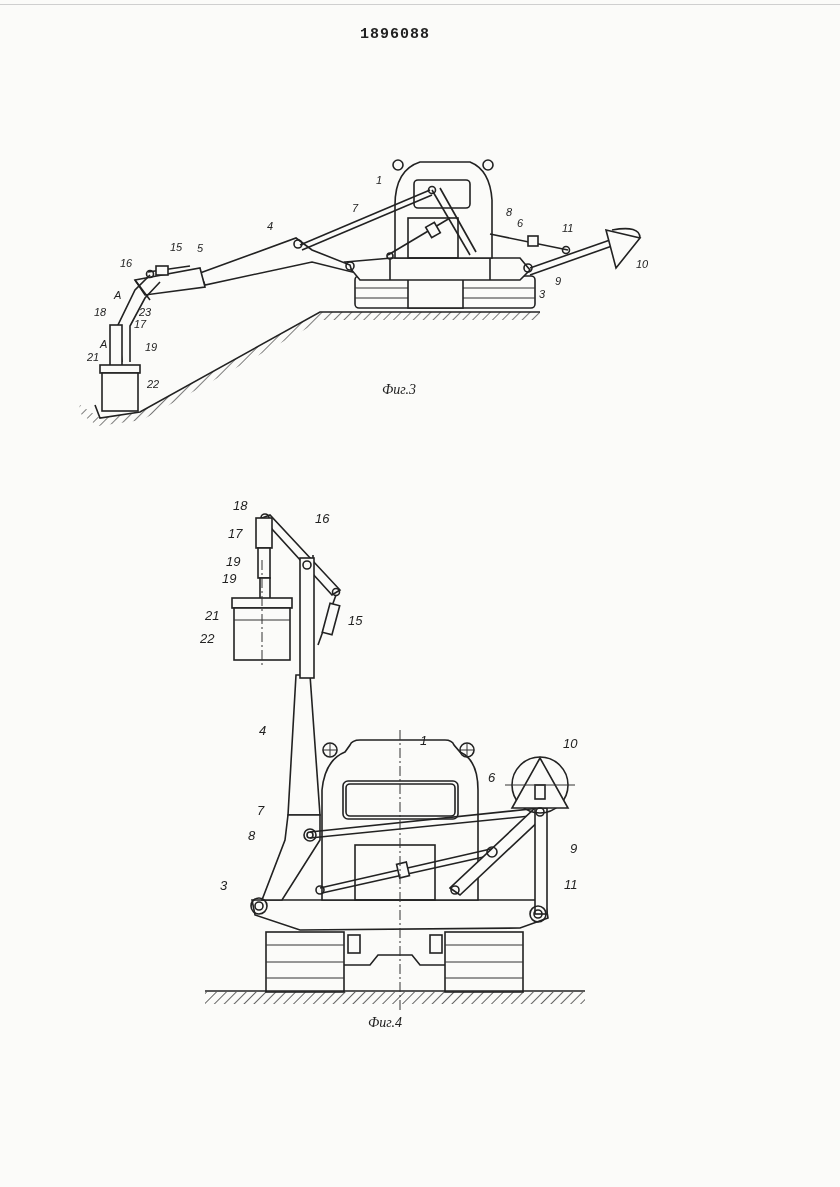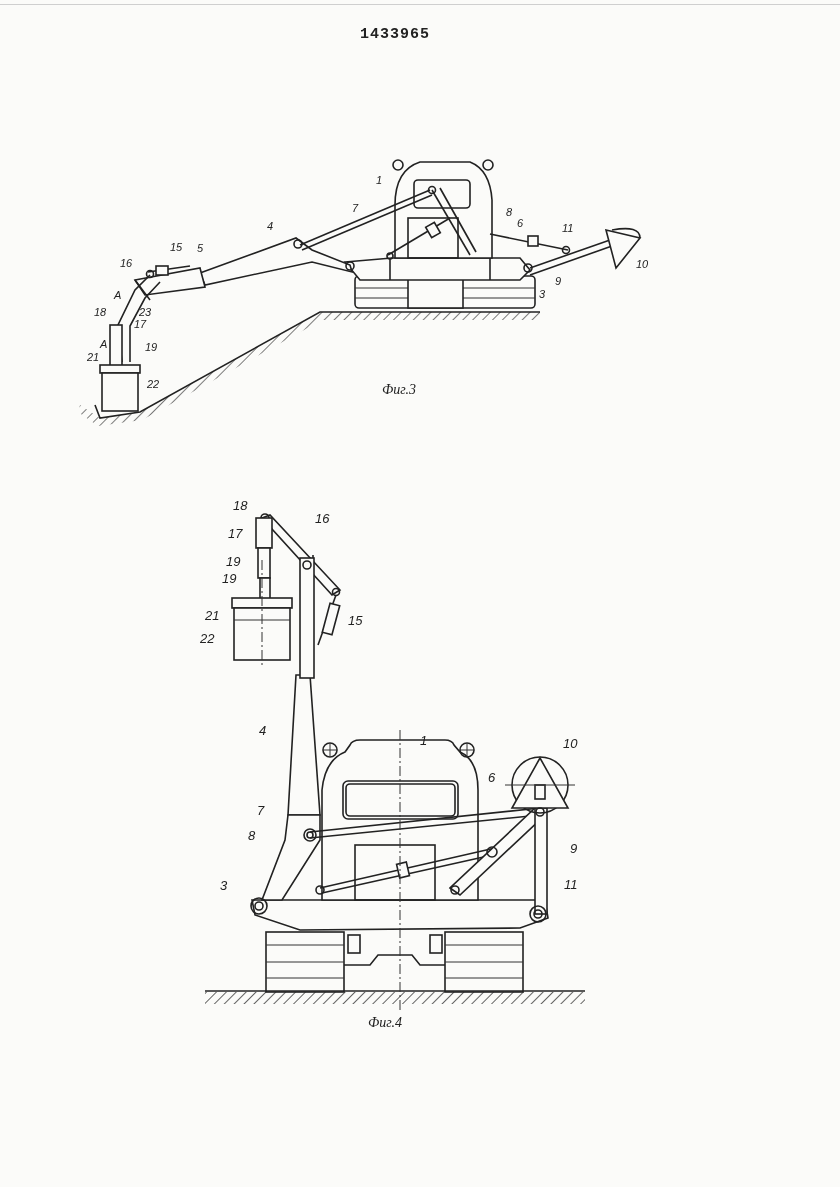--- a/index.html
+++ b/index.html
@@ -12,21 +12,21 @@
   .cap{font-family:"Liberation Serif",serif;font-style:italic;font-size:14px;fill:#222;}
   .ln{stroke:#222;stroke-width:1.6;fill:none;}
   .thin{stroke:#333;stroke-width:1;fill:none;}
   .fillw{stroke:#222;stroke-width:1.6;fill:#fbfbf9;}
   .dash{stroke:#333;stroke-width:1;fill:none;stroke-dasharray:10 3 2 3;}
 </style>
 </head>
 <body>
 
 <div class="topline"></div>
-<div class="patent-no">1433965</div>
+<div class="patent-no">1896088</div>
 
 <svg width="840" height="1187" viewBox="0 0 840 1187">
   <defs>
     <pattern id="hatch" width="7" height="7" patternUnits="userSpaceOnUse" patternTransform="rotate(45)">
       <line x1="0" y1="0" x2="0" y2="7" stroke="#222" stroke-width="1.4"></line>
     </pattern>
   </defs>
 
   <g>
 

